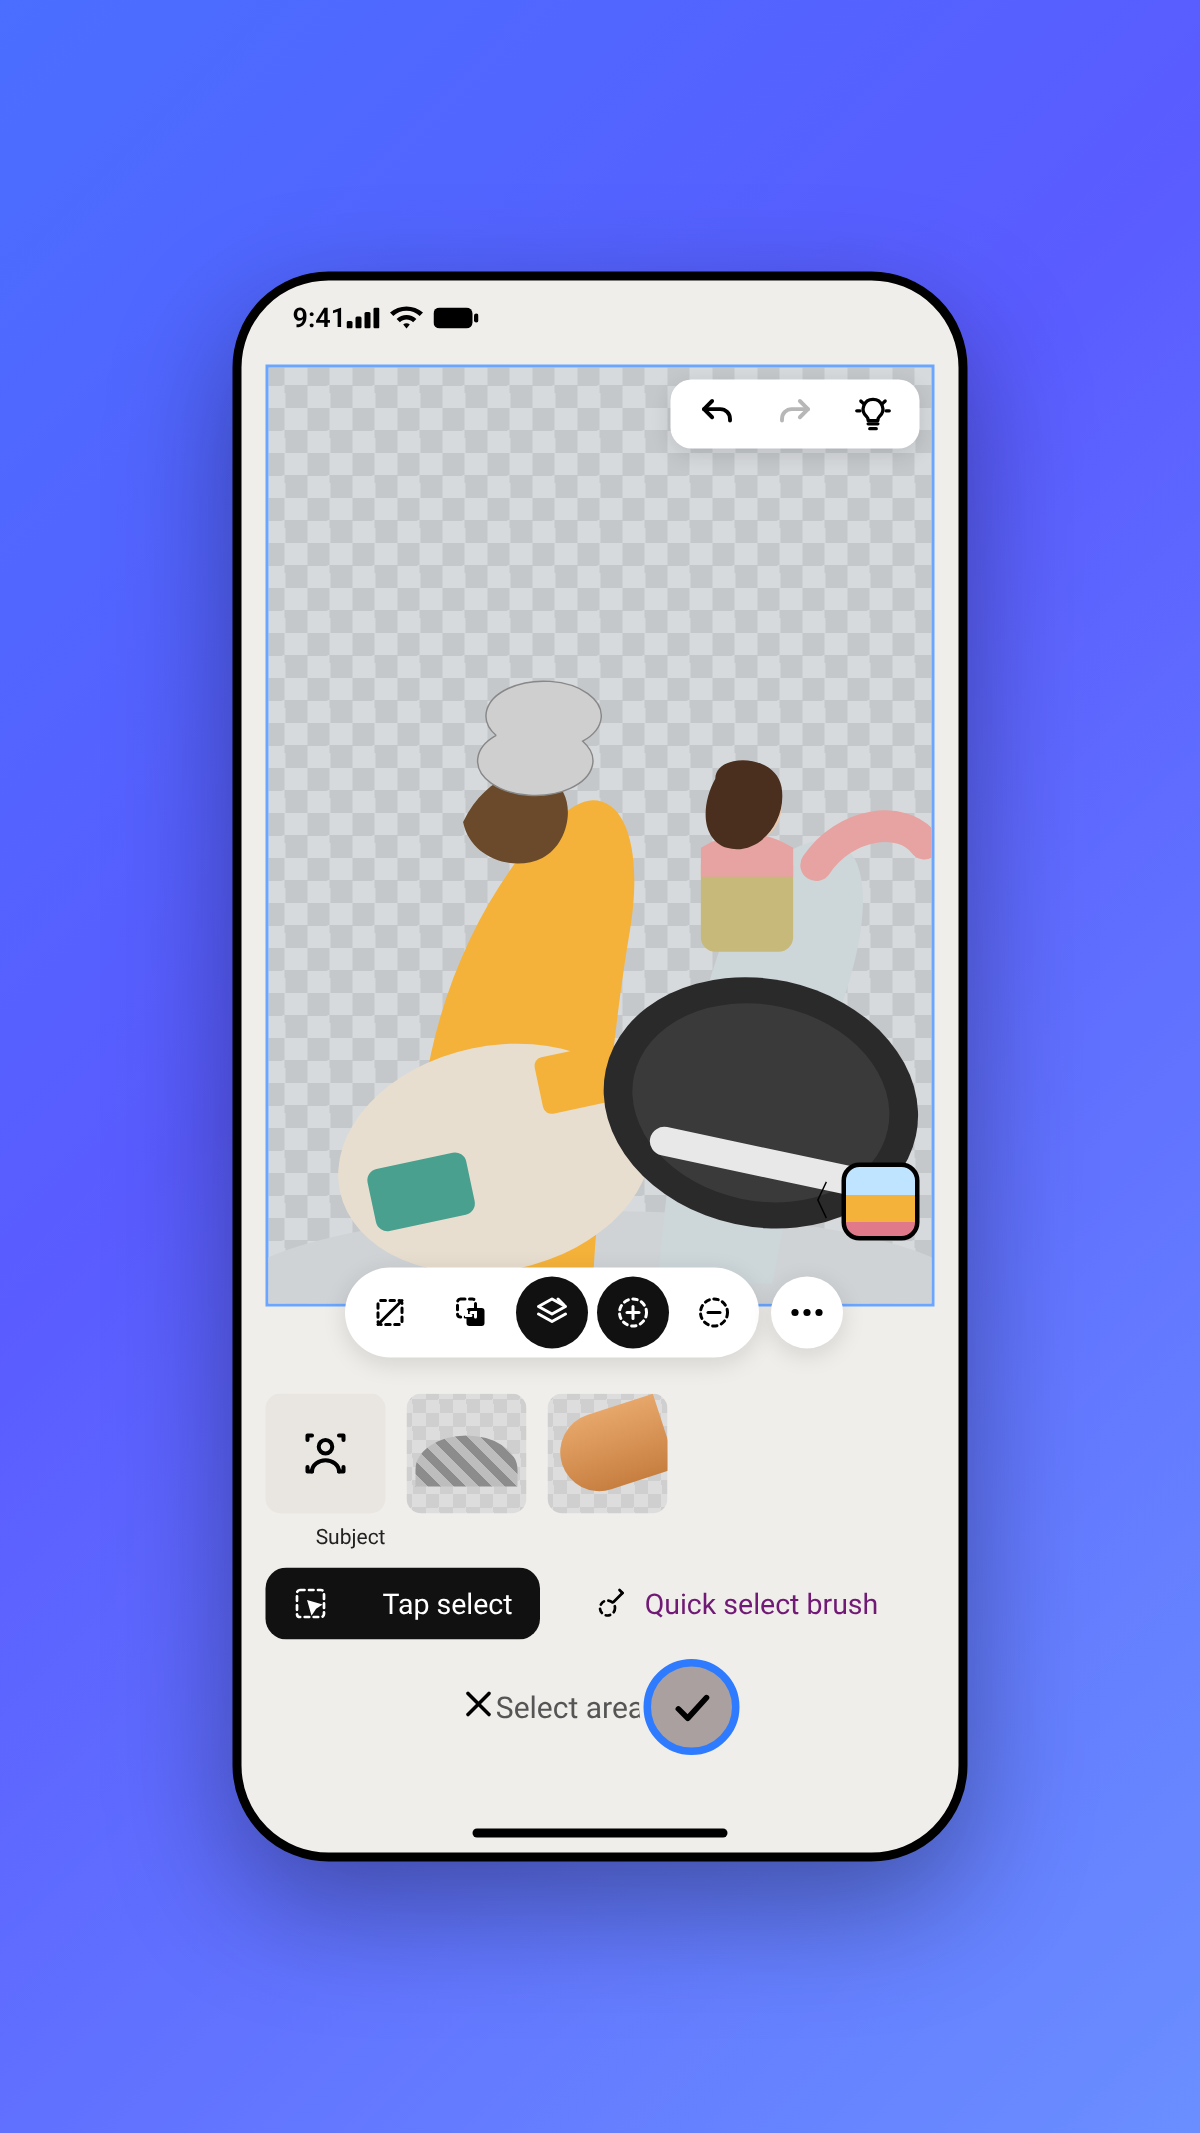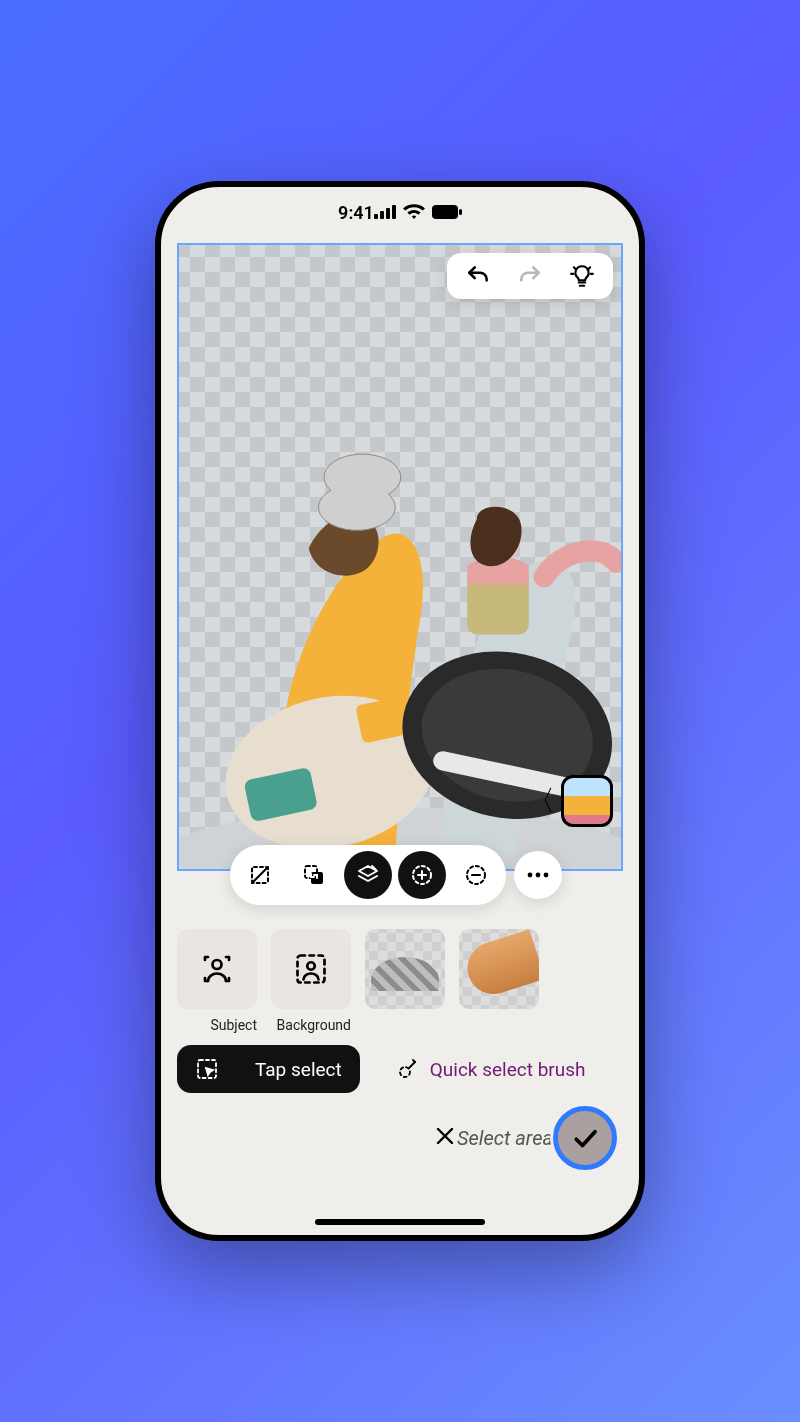--- a/index.html
+++ b/index.html
@@ -20,21 +20,21 @@
     border-radius: 64px;
     position: relative;
     overflow: hidden;
     box-shadow: 0 30px 80px rgba(0,0,0,.35);
   }
   
   .status-bar {
     height: 50px;
     display: flex;
     align-items: center;
-    justify-content: center;
+    justify-content: flex-start;
     padding: 0 34px;
     font-weight: 600;
     font-size: 18px;
   }
   .status-right { display: flex; align-items: center; gap: 7px; }
   .status-right svg { display: block; }
 
   
   .canvas-wrap {
     position: relative;
@@ -191,22 +191,21 @@
   }
   .mode .mi { width: 24px; height: 24px; flex: 0 0 24px; }
 
   
   .bottom {
     margin-top: 10px;
     padding: 0 22px;
     height: 70px;
     display: flex;
     align-items: center;
-    justify-content: flex-end;
-    font-style: italic;
+    justify-content: center;
   }
   .bottom .x { font-size: 28px; font-weight: 500; color:#000; }
   .bottom .title { font-size: 20px; color: #555; }
   .confirm {
     width: 64px; height: 64px; border-radius: 50%;
     background: #a9a09f;
     border: 5px solid #2e7bff;
     display: flex; align-items: center; justify-content: center;
     box-shadow: 0 0 0 3px #f0eeea;
   }
@@ -360,30 +359,20 @@
       <div class="tile">
         <svg width="36" height="36" viewBox="0 0 24 24" fill="none" stroke="#000" stroke-width="1.8" stroke-linecap="round">
             <circle cx="12" cy="9" r="3"></circle>
             <path d="M6 20c0-3 3-5 6-5s6 2 6 5"></path>
             <path d="M4 4h2M4 4v2 M20 4h-2 M20 4v2 M4 20h2 M4 20v-2 M20 20h-2 M20 20v-2" stroke-dasharray="2 2"></path>
           </svg>
       </div>
       <span class="lbl">Subject</span>
     </div>
     <div class="preset">
-      <div class="tile">
-        <svg width="36" height="36" viewBox="0 0 24 24" fill="none" stroke="#000" stroke-width="1.8" stroke-linecap="round">
-            <rect x="3" y="3" width="18" height="18" rx="2" stroke-dasharray="3 3"></rect>
-            <circle cx="12" cy="10" r="2.5"></circle>
-            <path d="M7 19c0-2.5 2.5-4 5-4s5 1.5 5 4"></path>
-          </svg>
-      </div>
-      <span class="lbl">Background</span>
-    </div>
-    <div class="preset">
       <div class="tile checker">
           <div class="hat"></div>
         </div>
       <span class="lbl"></span>
     </div>
     <div class="preset">
       <div class="tile checker">
           <div class="shoe"></div>
         </div>
       <span class="lbl"></span>

